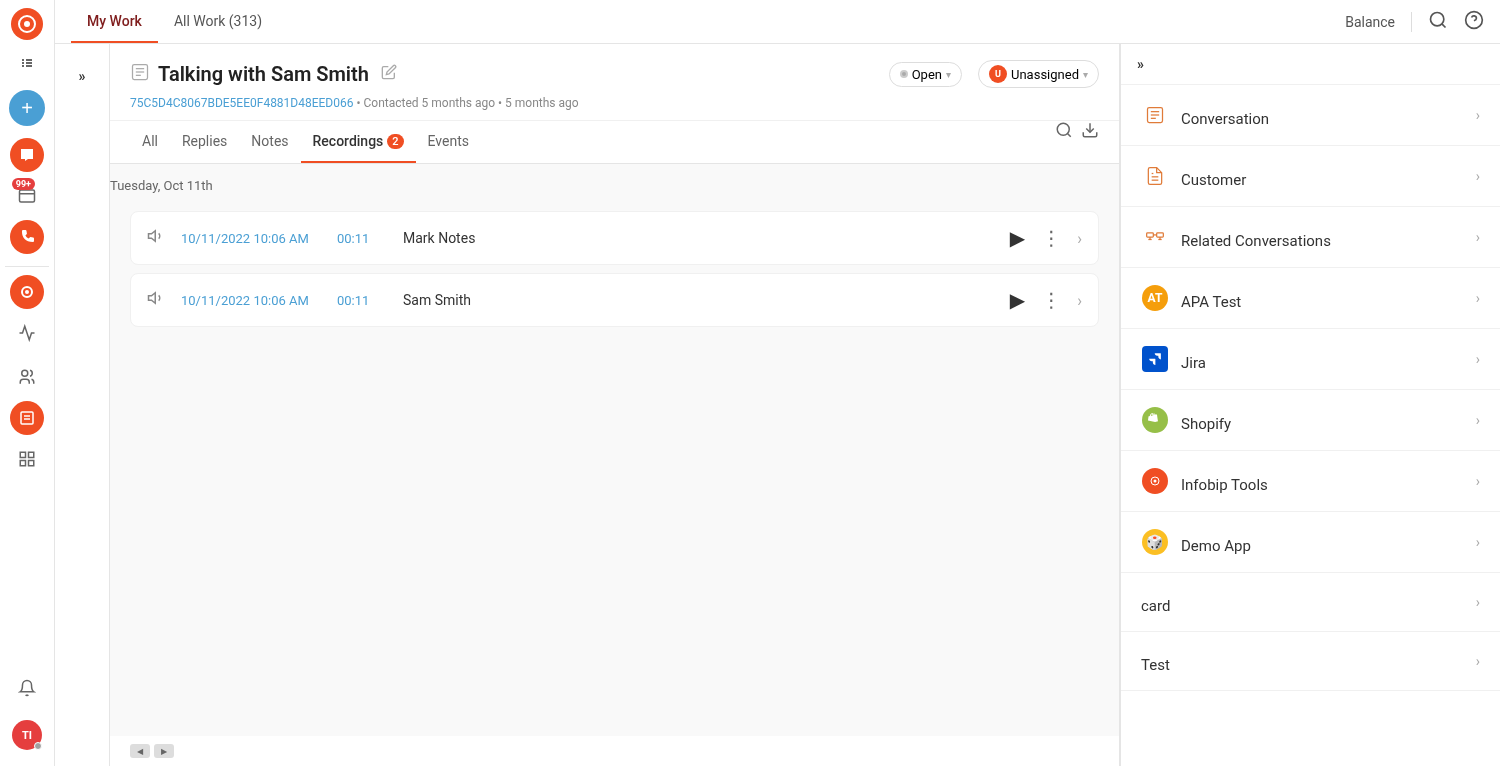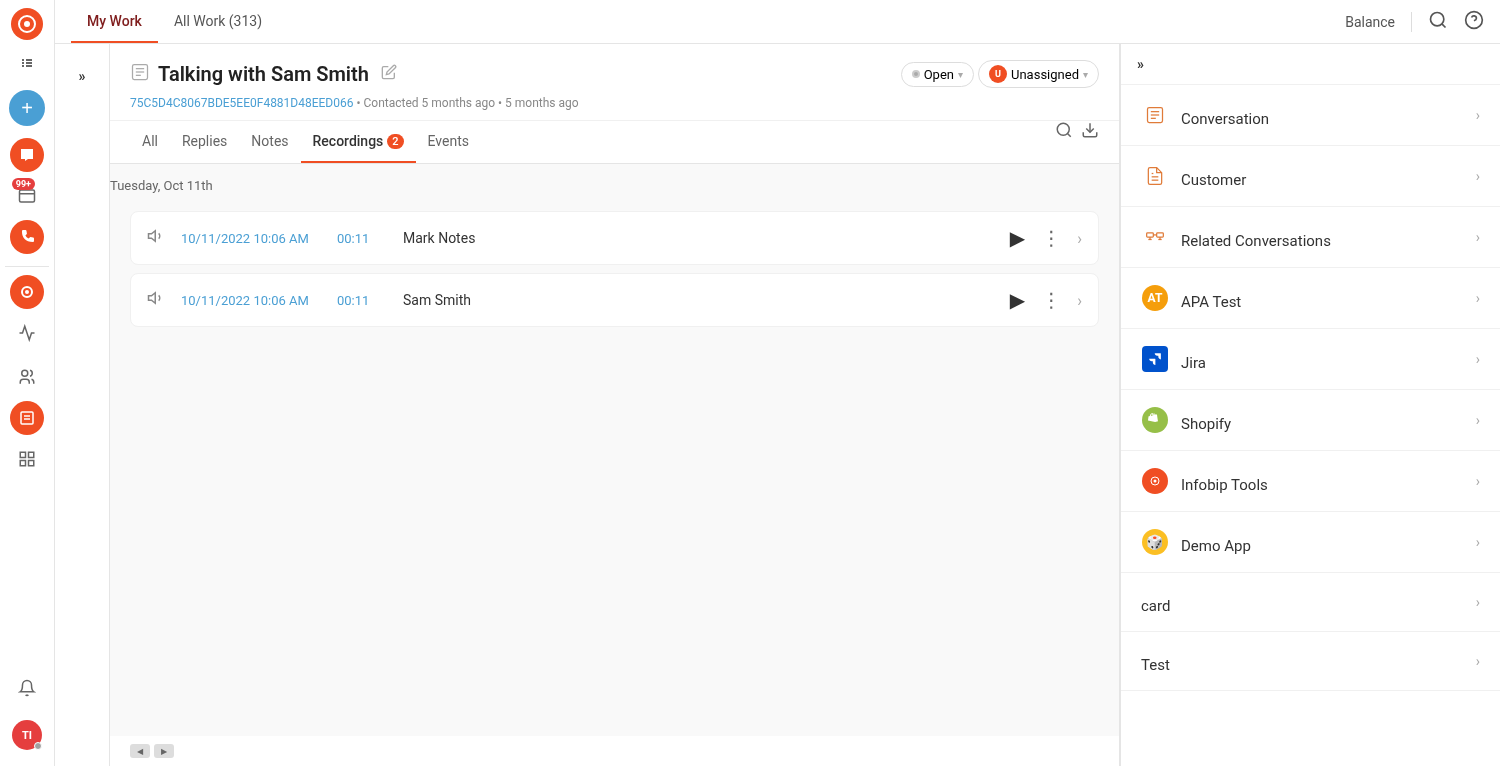--- a/index.html
+++ b/index.html
@@ -194,21 +194,21 @@
     }
     .conv-meta {
       font-size: 12px;
       color: #888;
     }
     .conv-meta a { color: #4a9fd4; text-decoration: none; }
     .conv-header-right {
       margin-left: auto;
       display: flex;
       align-items: center;
-      gap: 4px;
+      gap: 16px;
     }
     .status-badge {
       display: flex;
       align-items: center;
       gap: 4px;
       border: 1px solid #ddd;
       border-radius: 16px;
       padding: 4px 10px;
       font-size: 13px;
       cursor: pointer;

